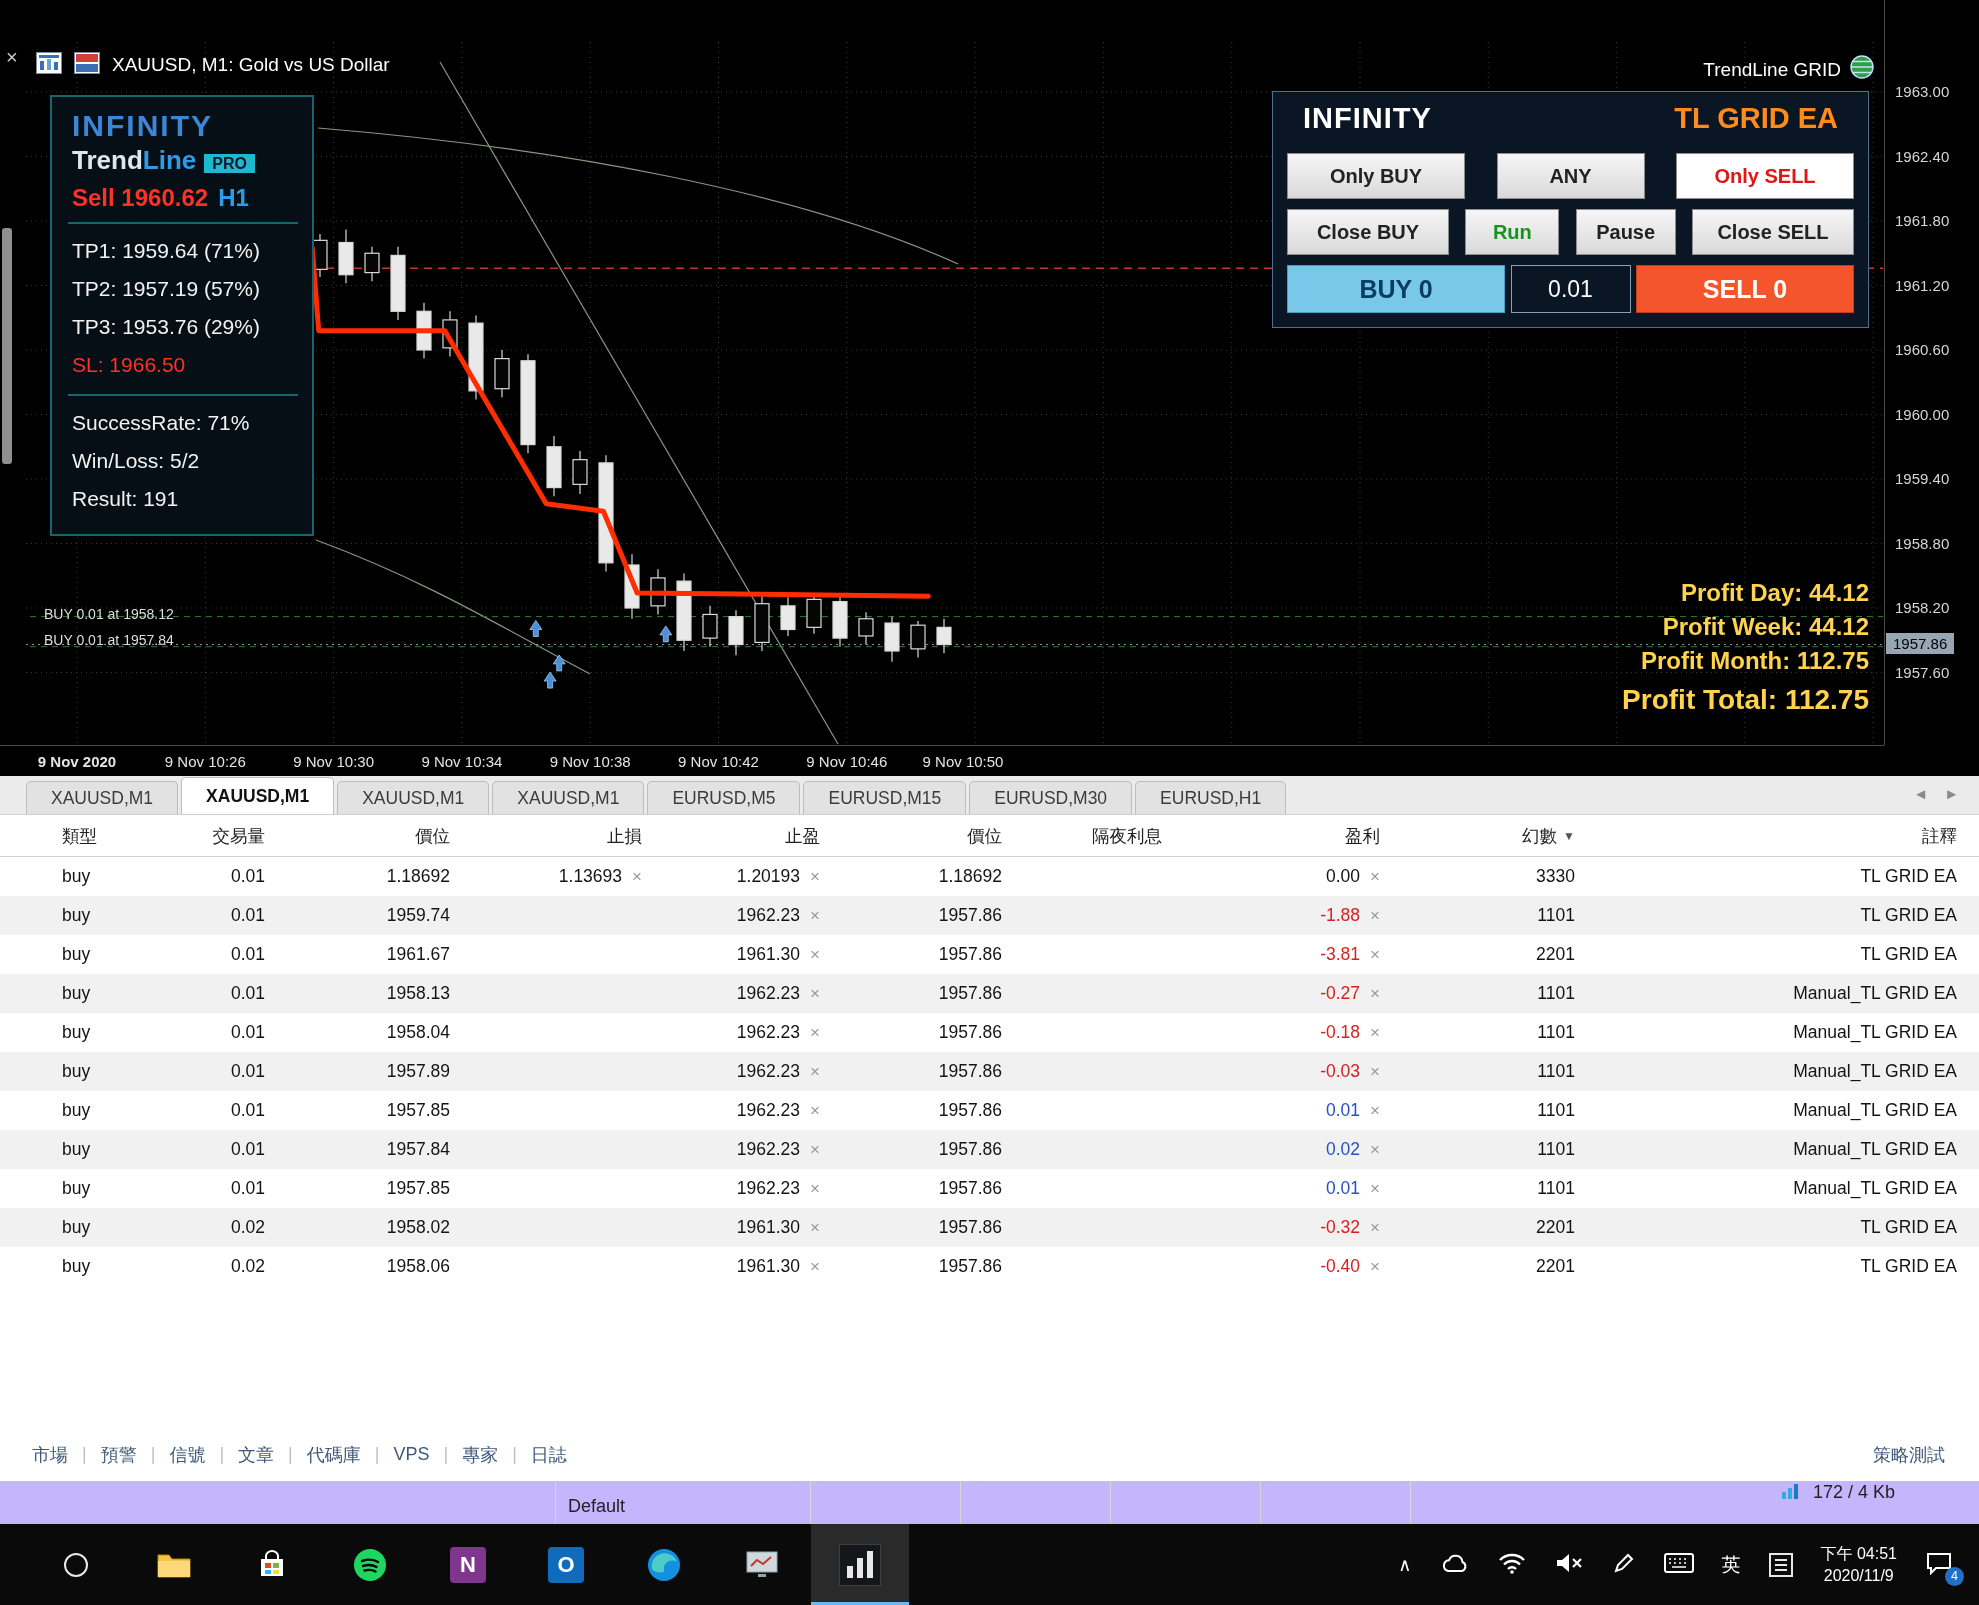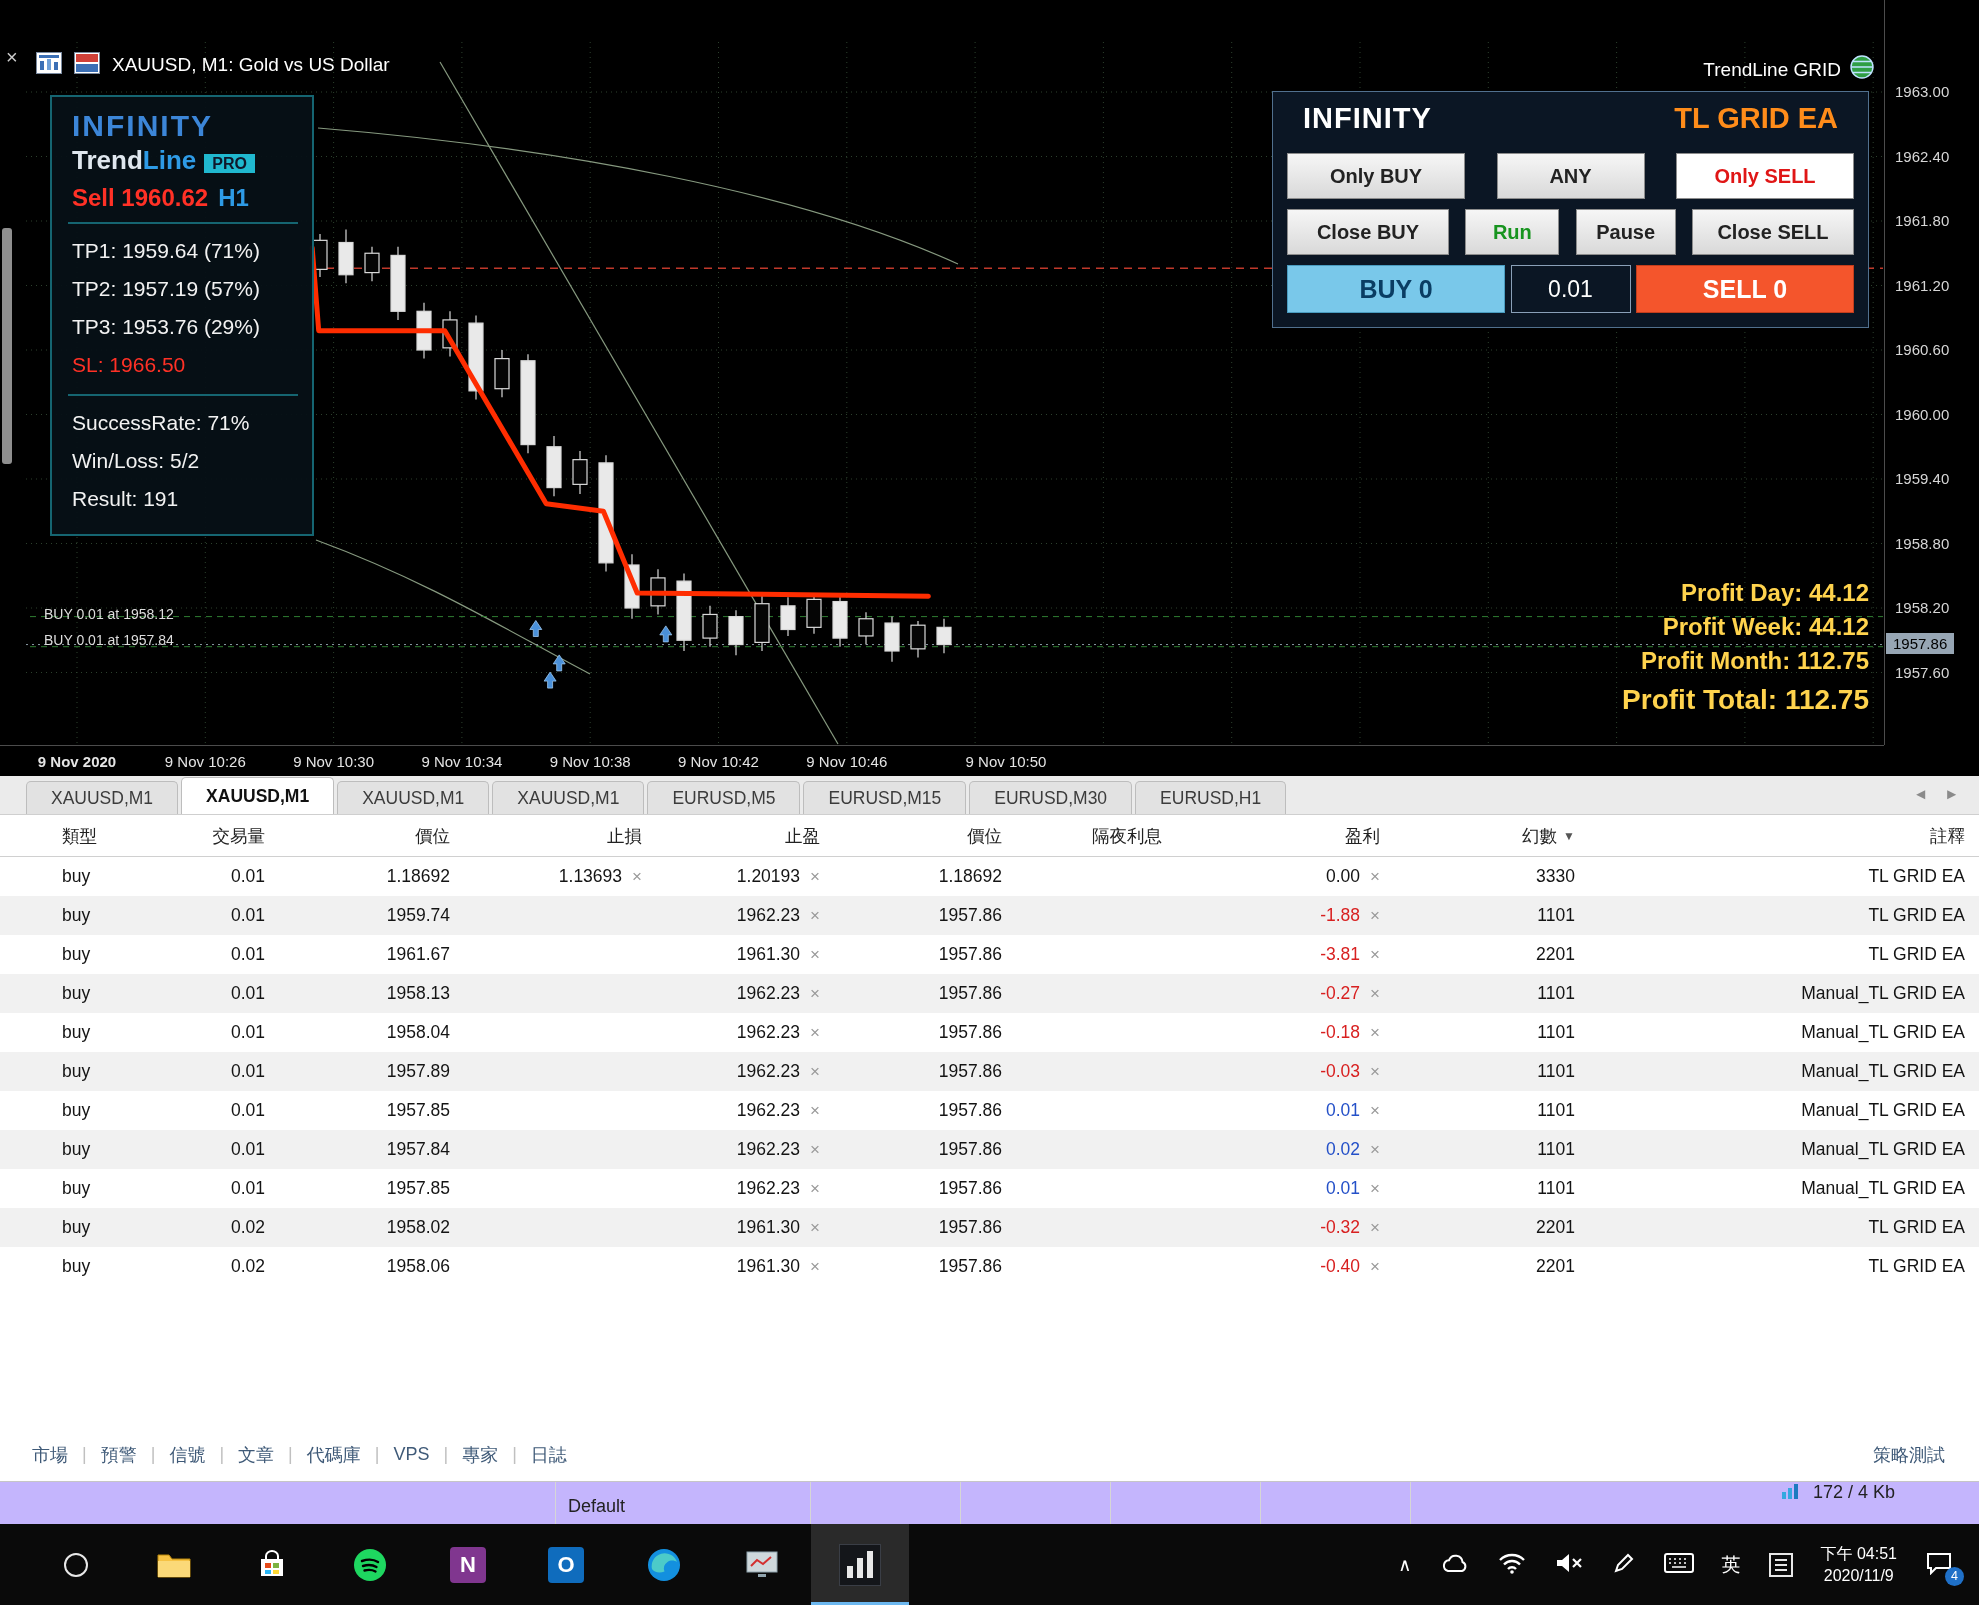--- a/index.html
+++ b/index.html
@@ -59,21 +59,21 @@
 .tab-arrows span{cursor:pointer}
 
 
 .trade-table{position:absolute;top:815px;left:0;width:1979px;background:#fff}
 .t-head{display:flex;height:42px;align-items:center;background:#fff;border-bottom:1px solid #d0d0d0;font-size:17.5px;color:#222}
 .t-row{display:flex;height:39px;align-items:flex-start;font-size:17.5px;color:#141414}
 .t-row.alt{background:#f1f1f1}
 .cell{display:flex;align-items:center;justify-content:flex-end;height:100%}
 .c0{width:150px;justify-content:flex-start;padding-left:62px}
 .c1{width:115px}.c2{width:185px}.c3{width:192px}.c4{width:178px}.c5{width:182px}.c6{width:160px}.c7{width:218px}.c8{width:195px}
-.c9{flex:1;padding-right:14px}
+.c9{flex:1;padding-right:22px}
 .sort-icon{font-size:12px;color:#555;margin-left:6px}
 .x-icon{color:#9a9a9a;font-size:17px;margin-left:10px;cursor:pointer}
 .neg{color:#d82020}.pos{color:#2450c8}.zero{color:#141414}
 .t-footer{position:relative;height:40px;background:#dadada;display:flex;align-items:center;font-size:18px;color:#101010}
 .f-left{padding-left:8px}
 .f-profit{position:absolute;left:1162px;width:192px;text-align:right}
 
 
 .bottom-bar{position:absolute;top:1436px;left:0;width:1979px;height:37px;display:flex;align-items:center;background:#fff;font-size:18px;color:#3f5a78}
 .btabs{display:flex;align-items:center;margin-left:18px}
@@ -294,21 +294,21 @@
       <span class="pl" style="top: 663.5px;">1957.60</span>
     </div>
   <div id="time-axis" class="time-axis">
       <span class="tlab bold" style="left: 12px;">9 Nov 2020</span>
       <span class="tlab" style="left: 140.3px;">9 Nov 10:26</span>
       <span class="tlab" style="left: 268.6px;">9 Nov 10:30</span>
       <span class="tlab" style="left: 396.9px;">9 Nov 10:34</span>
       <span class="tlab" style="left: 525.2px;">9 Nov 10:38</span>
       <span class="tlab" style="left: 653.5px;">9 Nov 10:42</span>
       <span class="tlab" style="left: 781.8px;">9 Nov 10:46</span>
-      <span class="tlab" style="left: 941px;">9 Nov 10:50</span>
+      <span class="tlab" style="left: 898px;">9 Nov 10:50</span>
     </div>
 </div>
 
 <div class="chart-tabs-bar">
   <div id="ctabs" class="ctabs">
       <div class="ctab">XAUUSD,M1</div>
       <div class="ctab active">XAUUSD,M1</div>
       <div class="ctab">XAUUSD,M1</div>
       <div class="ctab">XAUUSD,M1</div>
       <div class="ctab">EURUSD,M5</div>

